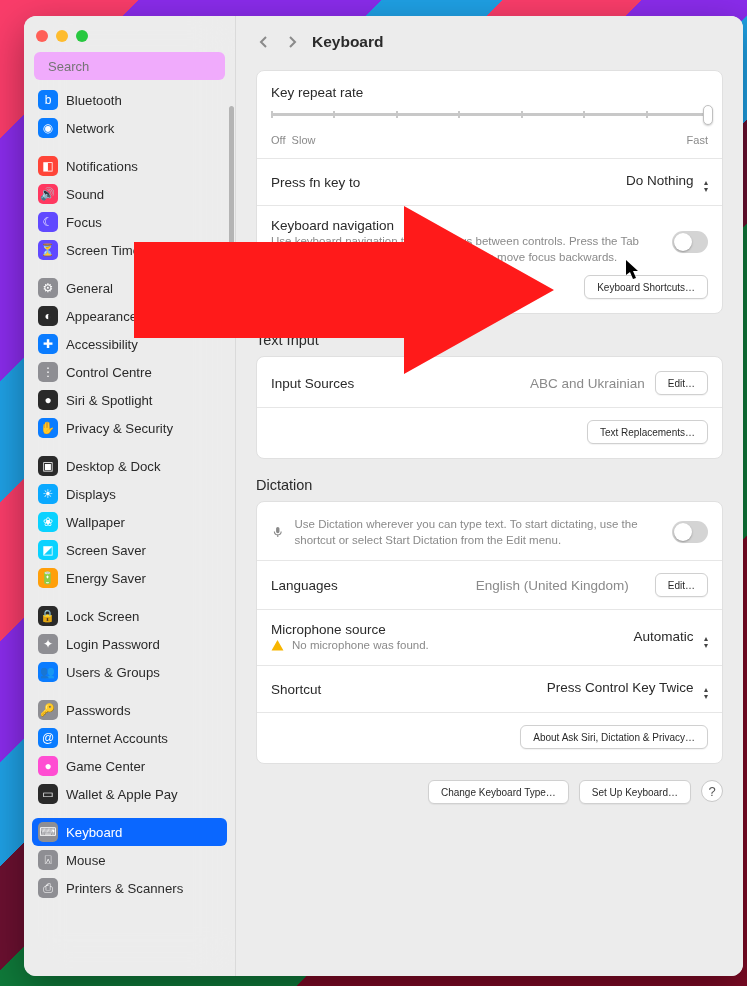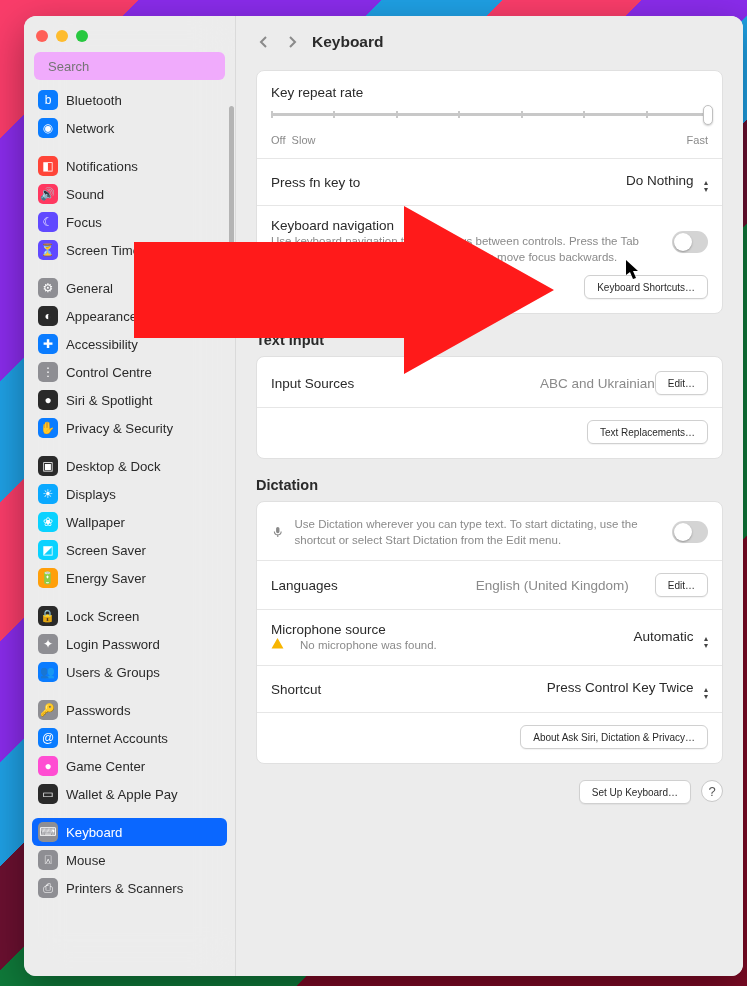--- a/index.html
+++ b/index.html
@@ -91,21 +91,21 @@
   .label { font-size:13.5px; color:#2a2a2a; }
   .sub   { font-size:11.5px; color:#8a8a8a; line-height:1.4; }
   .val   { font-size:13.5px; color:#8a8a8a; }
   .btn {
     height:24px; padding:0 12px; border-radius:6px;
     background:#fff; border:1px solid #d0d0d0;
     font-size:10px; color:#2a2a2a; cursor:pointer;
     box-shadow: 0 1px 1px rgba(0,0,0,.05);
   }
   .endrow{ display:flex; justify-content:flex-end; gap:10px; margin-top:10px; }
-  .section-title{ font-size:14.5px; font-weight:700; color:#2a2a2a; margin:18px 0 8px; }
+  .section-title{ font-size:14.5px; font-weight:400; color:#2a2a2a; margin:18px 0 8px; }
   .toggle{
     width:36px;height:22px;border-radius:11px;background:#d4d4d4;position:relative;cursor:pointer;
   }
   .toggle::after{content:"";position:absolute;left:2px;top:2px;width:18px;height:18px;border-radius:50%;background:#fff;box-shadow:0 1px 2px rgba(0,0,0,.3)}
   .updown{ margin-left:6px; display:inline-flex; flex-direction:column; font-size:8px; line-height:7px; color:#444; cursor:pointer;}
   
   .sliders{ display:flex; gap:9px;flex-direction:column; }
   .slider-col{ flex:1; }
   .slider-col h4{ font-size:13.5px; font-weight:400; color:#2a2a2a; margin-bottom:10px;}
   .track{ position:relative; height:20px; }
@@ -315,21 +315,21 @@
 
       <div class="endrow">
         <button class="btn">Keyboard Shortcuts…</button>
       </div>
     </div>
 
     <div class="section-title">Text Input</div>
     <div class="panel">
       <div class="row">
         <span class="label">Input Sources</span>
-        <span style="display:flex;align-items:center;">
+        <span style="display:flex;align-items:center;gap:10px">
           <span class="val">ABC and Ukrainian</span>
           <button class="btn">Edit…</button>
         </span>
       </div>
       <div class="sep"></div>
       <div class="endrow">
         <button class="btn">Text Replacements…</button>
       </div>
     </div>
 
@@ -349,21 +349,21 @@
         <span class="label">Languages</span>
         <span style="display:flex;align-items:center;gap:26px">
           <span class="val">English (United Kingdom)</span>
           <button class="btn">Edit…</button>
         </span>
       </div>
       <div class="sep"></div>
       <div class="row">
         <div>
           <div class="label">Microphone source</div>
-          <div class="sub" style="display:flex;align-items:flex-start;gap:16px">
+          <div class="sub" style="display:flex;align-items:center;gap:8px">
             <svg class="warn" viewBox="0 0 24 24" fill="#f7b500">
                 <path d="M12 2 1 21h22L12 2zm1 14h-2v2h2v-2zm0-7h-2v5h2V9z"></path>
               </svg>
             <span>No microphone was found.</span>
           </div>
         </div>
         <span>
           <span class="label">Automatic</span>
           <span class="updown">▴<span>▾</span></span>
         </span>
@@ -376,20 +376,21 @@
           <span class="updown">▴<span>▾</span></span>
         </span>
       </div>
       <div class="sep"></div>
       <div class="endrow">
         <button class="btn">About Ask Siri, Dictation &amp; Privacy…</button>
       </div>
     </div>
 
     <div class="bottom-buttons">
+      <button class="btn">Change Keyboard Type…</button>
       <button class="btn">Set Up Keyboard…</button>
       <div class="help">?</div>
     </div>
 
   </main>
 </div>
 
 <div class="arrow">
   <svg viewBox="0 0 420 168">
       <polygon fill="#ff1a1a" points="0,36 270,36 270,0 420,84 270,168 270,132 0,132"></polygon>

